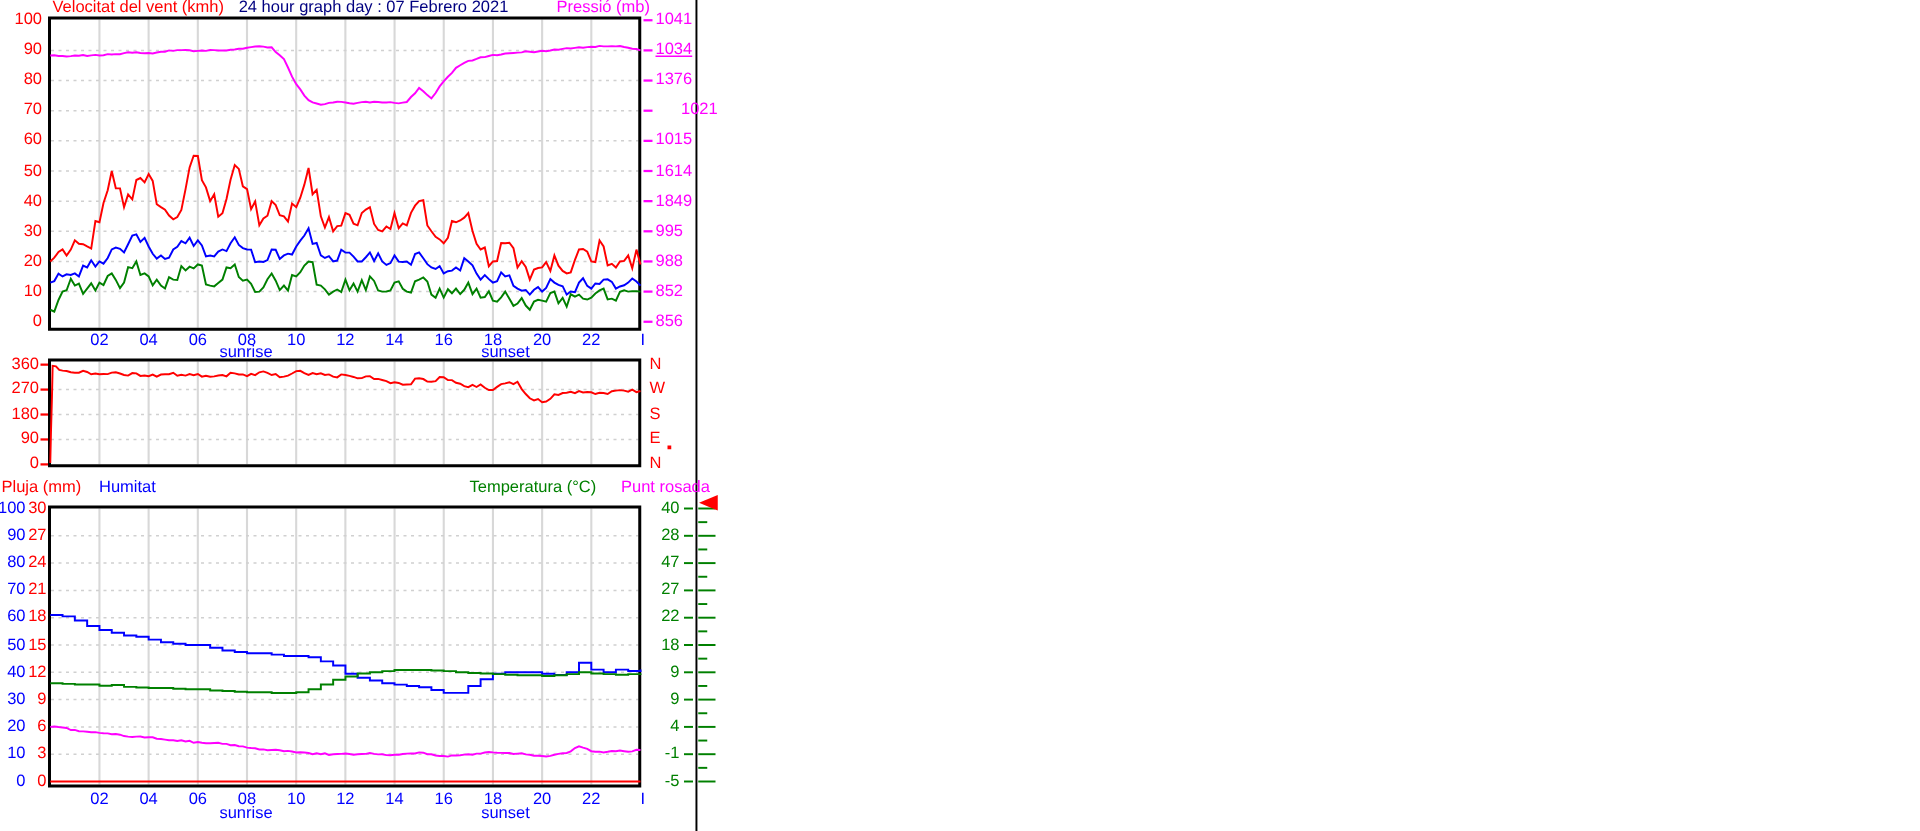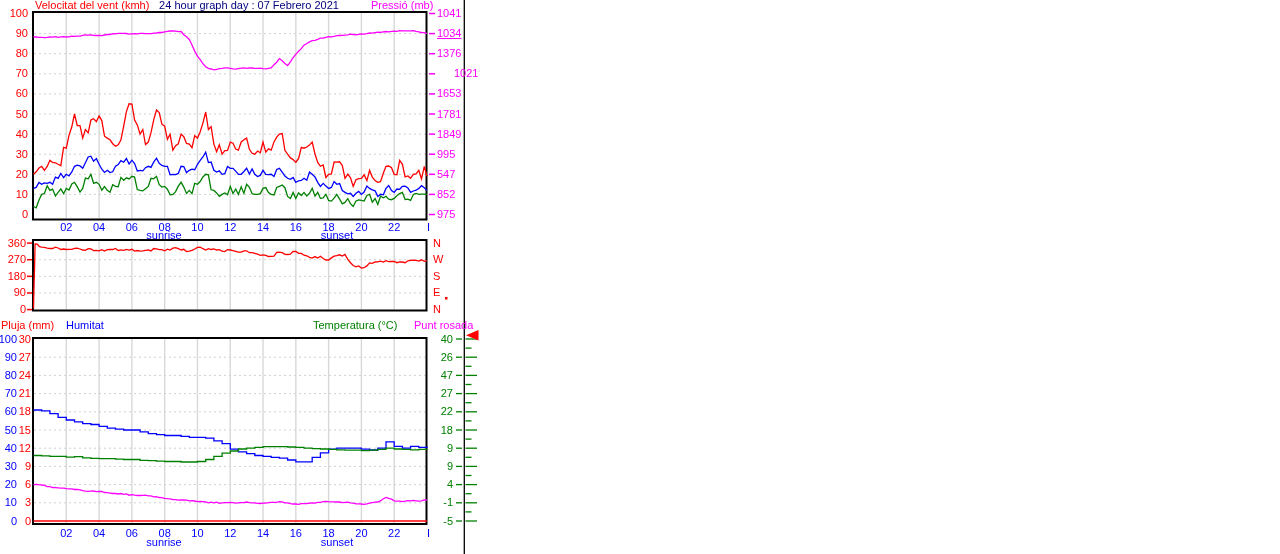--- a/index.html
+++ b/index.html
@@ -170,27 +170,27 @@
       <span class="lbl" style="color: rgb(255, 0, 0); top: 108.5px; left: -32px; width: 60px; text-align: right;">50</span>
       <span class="lbl" style="color: rgb(255, 0, 0); top: 128.6px; left: -32px; width: 60px; text-align: right;">40</span>
       <span class="lbl" style="color: rgb(255, 0, 0); top: 148.7px; left: -32px; width: 60px; text-align: right;">30</span>
       <span class="lbl" style="color: rgb(255, 0, 0); top: 168.8px; left: -32px; width: 60px; text-align: right;">20</span>
       <span class="lbl" style="color: rgb(255, 0, 0); top: 188.9px; left: -32px; width: 60px; text-align: right;">10</span>
       <span class="lbl" style="color: rgb(255, 0, 0); top: 209px; left: -32px; width: 60px; text-align: right;">0</span>
       <span class="lbl" style="color: rgb(255, 0, 255); top: 8px; left: 437px;">1041</span>
       <span class="lbl" style="color: rgb(255, 0, 255); top: 28.1px; left: 437px; text-decoration: underline;">1034</span>
       <span class="lbl" style="color: rgb(255, 0, 255); top: 48.2px; left: 437px;">1376</span>
       <span class="lbl" style="color: rgb(255, 0, 255); top: 68.3px; left: 429px; margin-left: 25px;">1021</span>
-      <span class="lbl" style="color: rgb(255, 0, 255); top: 88.4px; left: 437px;">1653</span>
-      <span class="lbl" style="color: rgb(255, 0, 255); top: 108.5px; left: 437px;">1781</span>
+      <span class="lbl" style="color: rgb(255, 0, 255); top: 88.4px; left: 437px;">1015</span>
+      <span class="lbl" style="color: rgb(255, 0, 255); top: 108.5px; left: 437px;">1614</span>
       <span class="lbl" style="color: rgb(255, 0, 255); top: 128.6px; left: 437px;">1849</span>
       <span class="lbl" style="color: rgb(255, 0, 255); top: 148.7px; left: 437px;">995</span>
-      <span class="lbl" style="color: rgb(255, 0, 255); top: 168.8px; left: 437px;">547</span>
+      <span class="lbl" style="color: rgb(255, 0, 255); top: 168.8px; left: 437px;">988</span>
       <span class="lbl" style="color: rgb(255, 0, 255); top: 188.9px; left: 437px;">852</span>
-      <span class="lbl" style="color: rgb(255, 0, 255); top: 209px; left: 437px;">975</span>
+      <span class="lbl" style="color: rgb(255, 0, 255); top: 209px; left: 437px;">856</span>
       <span class="lbl" style="color: rgb(255, 0, 0); top: 237.6px; left: -34px; width: 60px; text-align: right;">360</span>
       <span class="lbl" style="color: rgb(255, 0, 0); top: 254.225px; left: -34px; width: 60px; text-align: right;">270</span>
       <span class="lbl" style="color: rgb(255, 0, 0); top: 270.85px; left: -34px; width: 60px; text-align: right;">180</span>
       <span class="lbl" style="color: rgb(255, 0, 0); top: 287.475px; left: -34px; width: 60px; text-align: right;">90</span>
       <span class="lbl" style="color: rgb(255, 0, 0); top: 304.1px; left: -34px; width: 60px; text-align: right;">0</span>
       <span class="lbl" style="color: rgb(255, 0, 0); top: 237.6px; left: 433px;">N</span>
       <span class="lbl" style="color: rgb(255, 0, 0); top: 254.225px; left: 433px;">W</span>
       <span class="lbl" style="color: rgb(255, 0, 0); top: 270.85px; left: 433px;">S</span>
       <span class="lbl" style="color: rgb(255, 0, 0); top: 287.475px; left: 433px;">E</span>
       <span class="lbl" style="color: rgb(255, 0, 0); top: 304.1px; left: 433px;">N</span>
@@ -210,21 +210,21 @@
       <span class="lbl" style="color: rgb(255, 0, 0); top: 369.9px; left: -29px; width: 60px; text-align: right;">24</span>
       <span class="lbl" style="color: rgb(255, 0, 0); top: 388.1px; left: -29px; width: 60px; text-align: right;">21</span>
       <span class="lbl" style="color: rgb(255, 0, 0); top: 406.3px; left: -29px; width: 60px; text-align: right;">18</span>
       <span class="lbl" style="color: rgb(255, 0, 0); top: 424.5px; left: -29px; width: 60px; text-align: right;">15</span>
       <span class="lbl" style="color: rgb(255, 0, 0); top: 442.7px; left: -29px; width: 60px; text-align: right;">12</span>
       <span class="lbl" style="color: rgb(255, 0, 0); top: 460.9px; left: -29px; width: 60px; text-align: right;">9</span>
       <span class="lbl" style="color: rgb(255, 0, 0); top: 479.1px; left: -29px; width: 60px; text-align: right;">6</span>
       <span class="lbl" style="color: rgb(255, 0, 0); top: 497.3px; left: -29px; width: 60px; text-align: right;">3</span>
       <span class="lbl" style="color: rgb(255, 0, 0); top: 515.5px; left: -29px; width: 60px; text-align: right;">0</span>
       <span class="lbl" style="color: rgb(0, 128, 0); top: 333.5px; left: 393px; width: 60px; text-align: right;">40</span>
-      <span class="lbl" style="color: rgb(0, 128, 0); top: 351.7px; left: 393px; width: 60px; text-align: right;">26</span>
+      <span class="lbl" style="color: rgb(0, 128, 0); top: 351.7px; left: 393px; width: 60px; text-align: right;">28</span>
       <span class="lbl" style="color: rgb(0, 128, 0); top: 369.9px; left: 393px; width: 60px; text-align: right;">47</span>
       <span class="lbl" style="color: rgb(0, 128, 0); top: 388.1px; left: 393px; width: 60px; text-align: right;">27</span>
       <span class="lbl" style="color: rgb(0, 128, 0); top: 406.3px; left: 393px; width: 60px; text-align: right;">22</span>
       <span class="lbl" style="color: rgb(0, 128, 0); top: 424.5px; left: 393px; width: 60px; text-align: right;">18</span>
       <span class="lbl" style="color: rgb(0, 128, 0); top: 442.7px; left: 393px; width: 60px; text-align: right;">9</span>
       <span class="lbl" style="color: rgb(0, 128, 0); top: 460.9px; left: 393px; width: 60px; text-align: right;">9</span>
       <span class="lbl" style="color: rgb(0, 128, 0); top: 479.1px; left: 393px; width: 60px; text-align: right;">4</span>
       <span class="lbl" style="color: rgb(0, 128, 0); top: 497.3px; left: 393px; width: 60px; text-align: right;">-1</span>
       <span class="lbl" style="color: rgb(0, 128, 0); top: 515.5px; left: 393px; width: 60px; text-align: right;">-5</span>
       <span class="lbl ctr" style="color: rgb(0, 0, 255); top: 221.5px; left: 66.2917px;">02</span>

